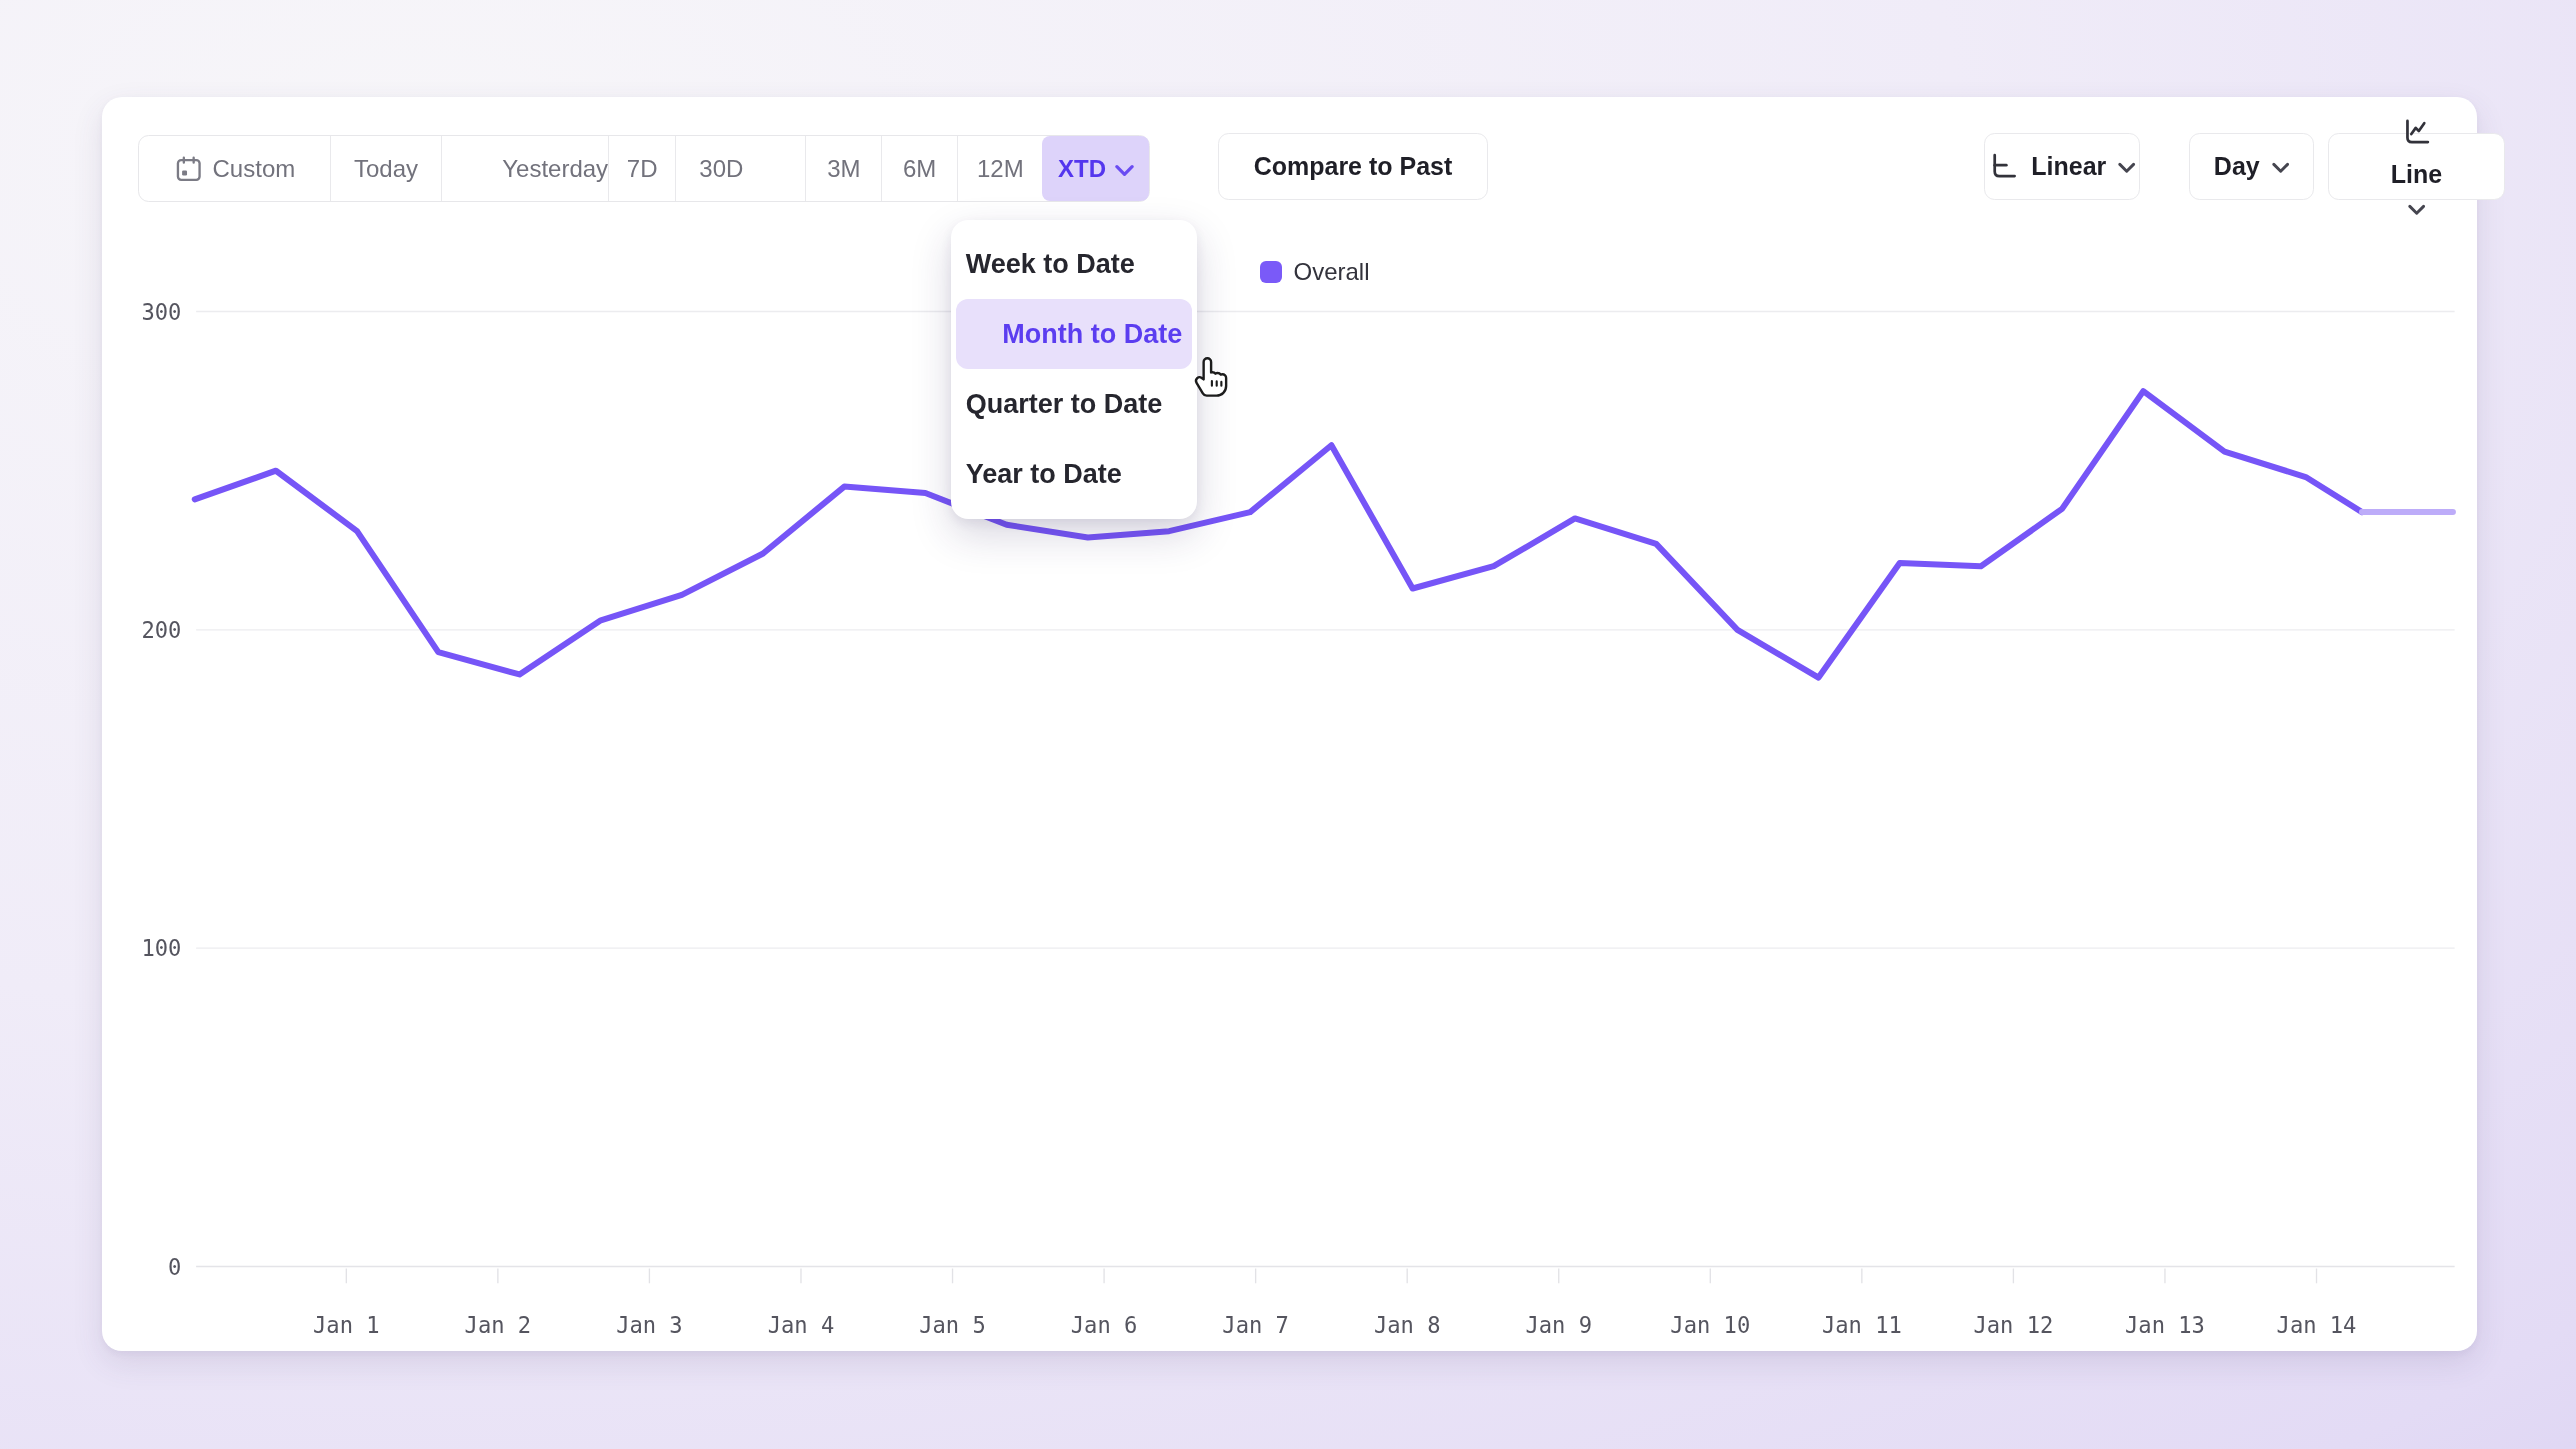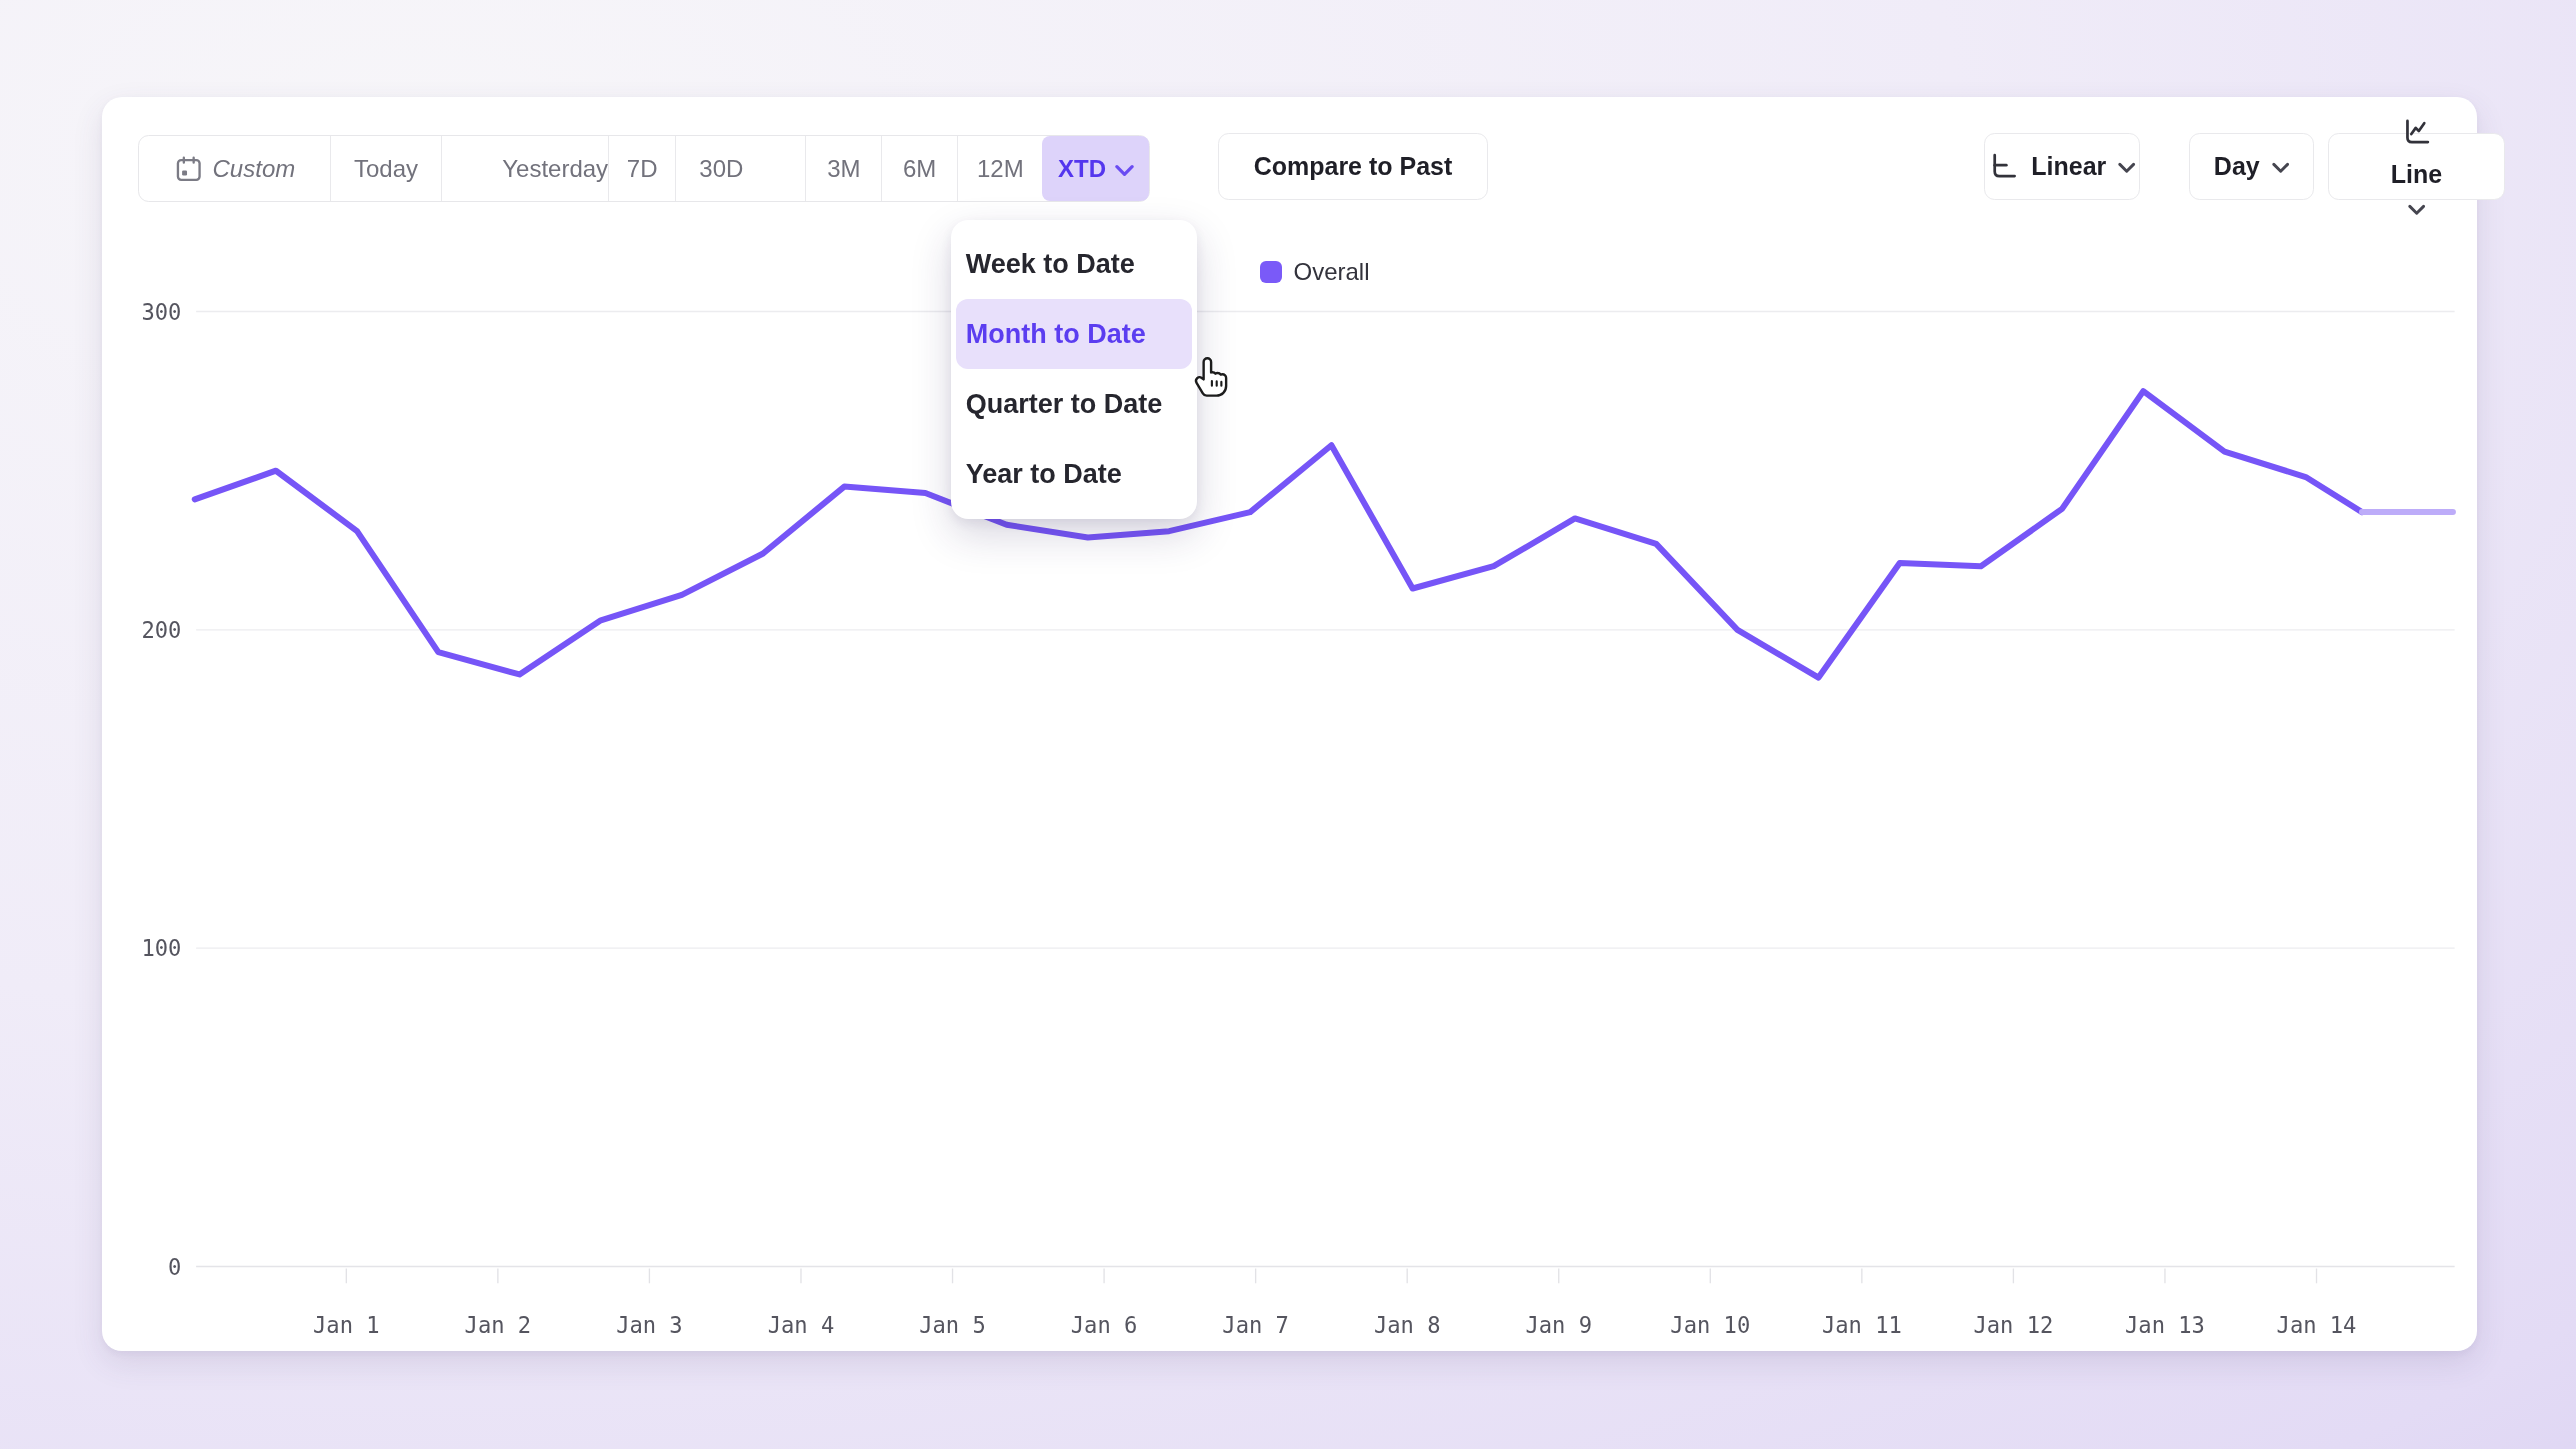--- a/index.html
+++ b/index.html
@@ -19,21 +19,21 @@
   .segmented {
     position:absolute; left:36px; top:38px; height:67px; width:1012px;
     display:flex; align-items:stretch;
     border:1.3px solid #e7e7ea; border-radius:10.7px; background:#fff;
   }
   .seg {
     display:flex; align-items:center; justify-content:center; gap:9.4px;
     border-left:1.3px solid #e9e9ec; color:#72727c; font-size:24px; font-weight:500;
     white-space:nowrap; cursor:pointer;
   }
-  .seg:first-child { border-left:none;font-style:italic; }
+  .seg:first-child { border-left:none; }
   .seg.selected {
     background:#ddd3fa; color:#5436ee; font-weight:600; border-radius:8px;
     border-left-color:transparent;
   }
   .btn {
     position:absolute; top:36px; height:67px;
     display:flex; align-items:center; justify-content:center; gap:12px;
     background:#fff; border:1.3px solid #e9e9ec; border-radius:10.7px;
     font-size:25px; font-weight:600; color:#1f1f27; cursor:pointer; white-space:nowrap;margin-left:48px;
   }
@@ -50,21 +50,21 @@
     position:absolute; left:849px; top:123px; width:246px; height:299px;
     background:#fff; border-radius:17.4px; z-index:5; padding:9.4px 5.4px;
     box-shadow:0 16px 40px rgba(45,35,90,0.18), 0 4px 10.7px rgba(45,35,90,0.08);
     display:flex; flex-direction:column;
   }
   .dd-item {
     height:70px; display:flex; align-items:center; padding:0 9.4px 0 9.4px;
     font-size:27px; font-weight:600; color:#26262e; border-radius:12px; cursor:pointer;
     white-space:nowrap;
   }
-  .dd-item.selected { background:#e8e0fb; color:#5b3df0; }
+  .dd-item.selected { background:#e8e0fb; color:#5b3df0;justify-content:flex-end; }
   .cursor-hand { position:absolute; left:239px; top:131px; z-index:6; }
   
   svg.chart { position:absolute; left:0; top:0; z-index:1; }
   text.axis { font-family:"DejaVu Sans Mono", monospace; font-size:33px; fill:#55555f; }
 </style>
 </head>
 <body>
 
 <div class="card">
 

